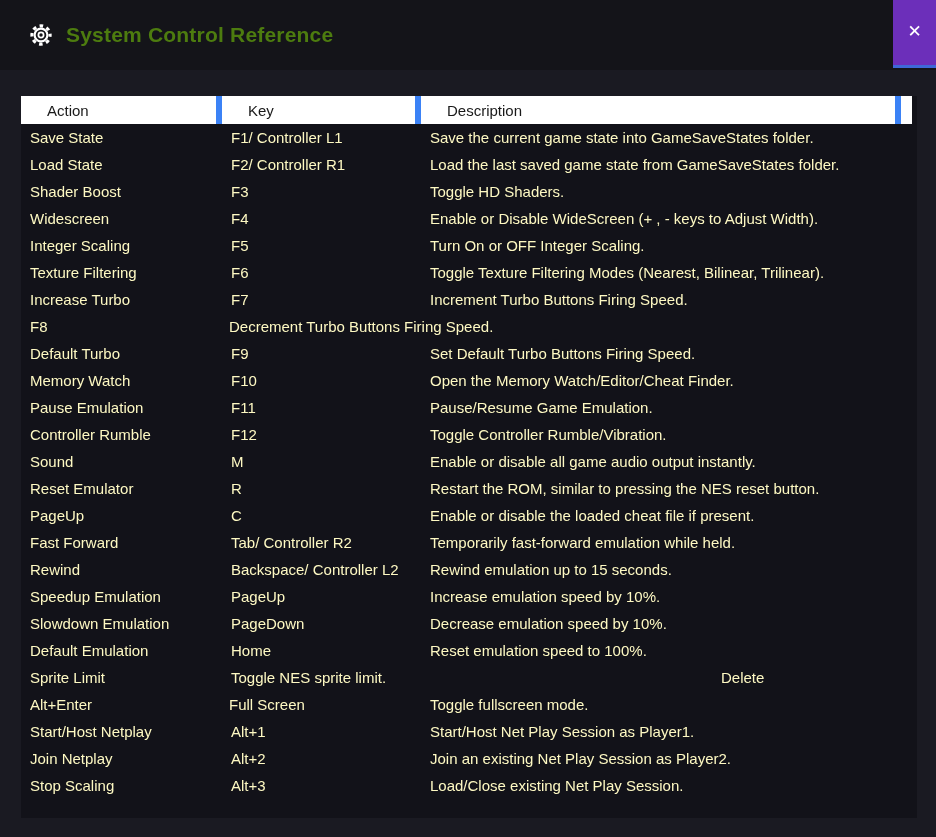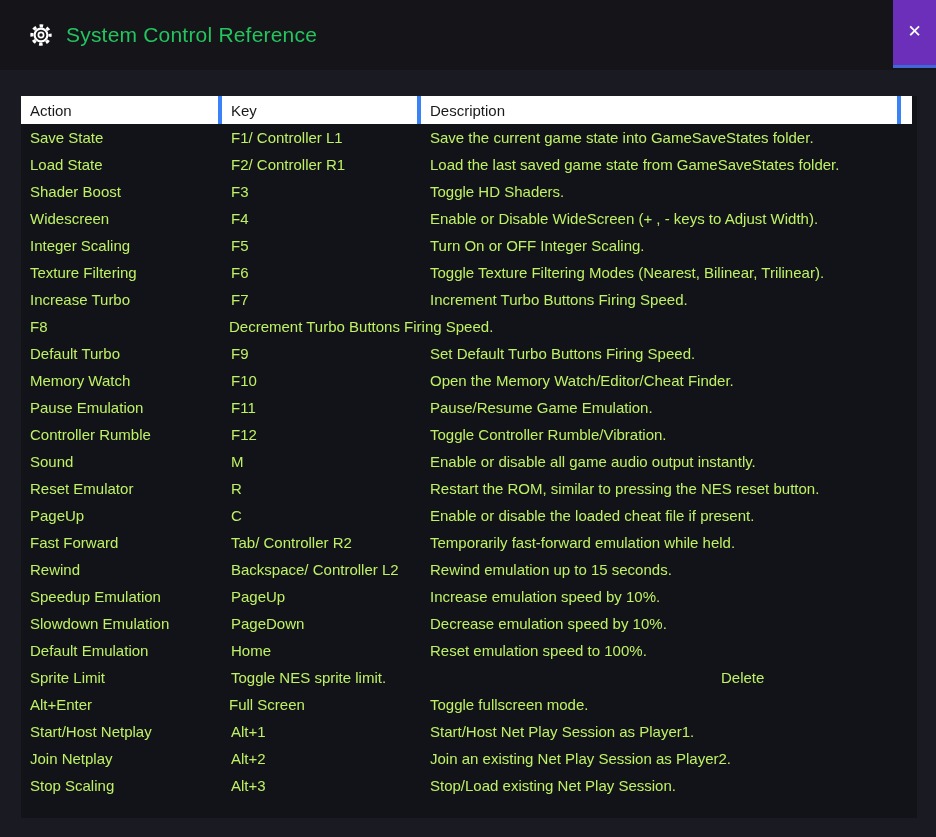--- a/index.html
+++ b/index.html
@@ -15,21 +15,21 @@
   
   .titlebar {
     position:absolute; left:0; top:0; width:936px; height:70px;
     background:#141419;
     display:flex; align-items:center;
   }
   .gear {
     width:26px; height:26px; margin-left:28px; flex:0 0 auto;
   }
   .title {
-    color:#22c55e; font-size:21px; font-weight:400;
+    color:#4d7c0f; font-size:21px; font-weight:700;
     margin-left:12px; letter-spacing:0.2px;
   }
   .close-btn {
     position:absolute; right:0; top:0;
     width:43px; height:68px;
     background:#6c2fba;
     border:none; border-bottom:3px solid #3e68d8;
     color:#ffffff; font-size:17px; font-weight:400;
     cursor:pointer;
     display:flex; align-items:center; justify-content:center;
@@ -43,32 +43,32 @@
     width:896px; height:722px;
     background:#121219;
   }
   .thead {
     display:flex; width:891px; height:28px;
     background:#ffffff;
     color:#191919; font-size:15px;
   }
   .th {
     display:flex; align-items:center;
-    padding-left:9px; box-sizing:border-box;
-    border-right:4px solid #3b82f6;
+    padding-left:26px; box-sizing:border-box;
+    border-right:6px solid #3b82f6;
   }
   .th.c0 { width:201px; }
   .th.c1 { width:199px; }
   .th.c2 { width:480px; }
   .th.filler { width:11px; padding:0; border-right:none; }
 
   .tbody { width:100%; }
   .tr {
     display:flex; height:27px; align-items:center;
-    color:#bef264; font-size:15px;
+    color:#fef9c3; font-size:15px;
   }
   .td {
     padding-left:9px; box-sizing:border-box;
     white-space:nowrap; overflow:hidden;
   }
   .td.c0 { width:201px; }
   .td.c1 { width:199px; }
   .td.c2 { width:490px; }
 </style>
 </head>
@@ -211,18 +211,18 @@
           <div class="td c2">Start/Host Net Play Session as Player1.</div>
         </div>
         <div class="tr">
           <div class="td c0">Join Netplay</div>
           <div class="td c1">Alt+2</div>
           <div class="td c2">Join an existing Net Play Session as Player2.</div>
         </div>
         <div class="tr">
           <div class="td c0">Stop Scaling</div>
           <div class="td c1">Alt+3</div>
-          <div class="td c2">Stop/Load existing Net Play Session.</div>
+          <div class="td c2">Load/Close existing Net Play Session.</div>
         </div>
       </div>
   </div>
 
 </div>
 
 </body></html>

